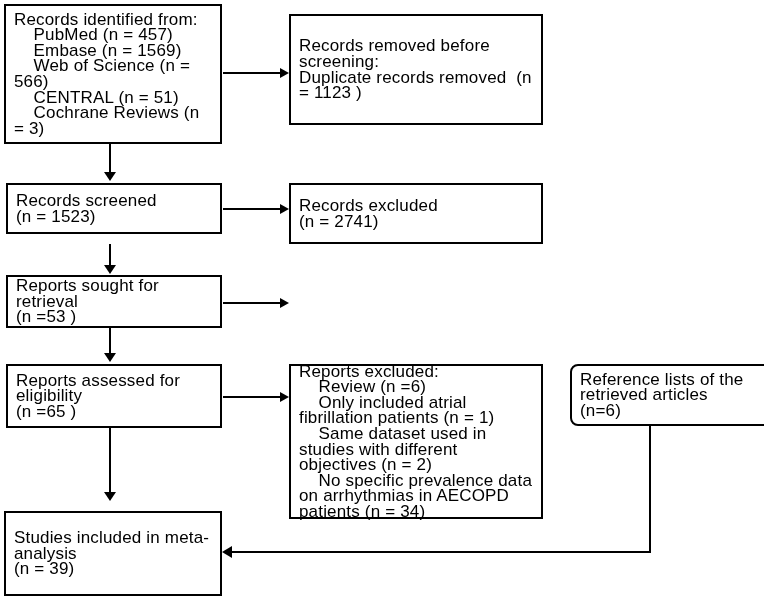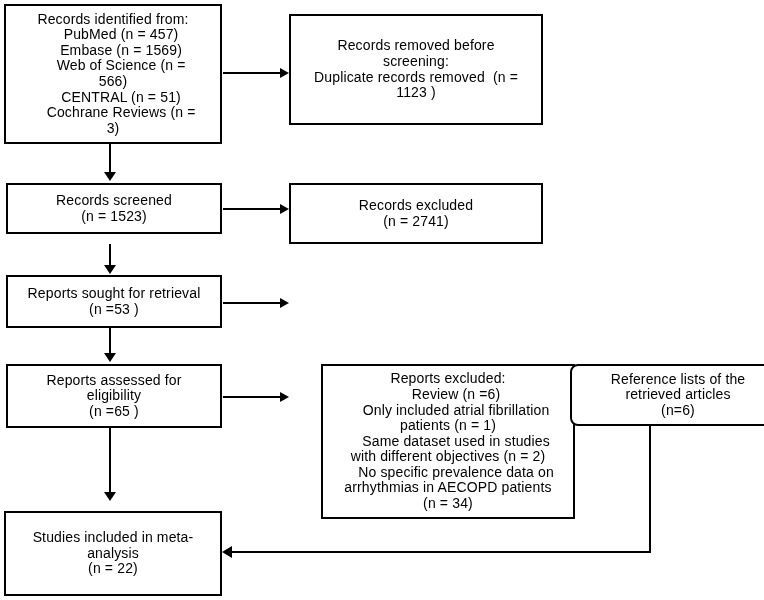--- a/index.html
+++ b/index.html
@@ -26,36 +26,35 @@
   .box {
     position: absolute;
     box-sizing: border-box;
     border: 2px solid #000000;
     background: #ffffff;
     display: flex;
     flex-direction: column;
     justify-content: center;
   }
   .box-text {
-    font-size: 14px;
+    font-size: 17px;
     line-height: 15.6px;
-    padding: 0 19px;
+    padding: 0 8px;
     white-space: pre-wrap;
     letter-spacing: 0.01em;
-    text-align: center;
   }
   
   #box-identified   { left: 4px;   top: 4px;   width: 218px; height: 140px; }
   #box-removed      { left: 289px; top: 14px;  width: 254px; height: 111px; }
   #box-screened     { left: 6px;   top: 183px; width: 216px; height: 51px; }
   #box-excluded-1   { left: 289px; top: 183px; width: 254px; height: 61px; }
   #box-sought       { left: 6px;   top: 275px; width: 216px; height: 53px; }
   #box-notretrieved { left: 289px; top: 275px; width: 254px; height: 61px; }
   #box-eligibility  { left: 6px;   top: 364px; width: 216px; height: 64px; }
-  #box-excluded-2   { left: 289px; top: 364px; width: 254px; height: 155px; margin-left: 32px; }
+  #box-excluded-2   { left: 289px; top: 364px; width: 254px; height: 155px; }
   #box-reference    { left: 570px; top: 364px; width: 216px; height: 62px; border-radius: 8px; }
   #box-included     { left: 4px;   top: 511px; width: 218px; height: 85px; }
   
   #box-excluded-2 .box-text { padding-top: 0; }
 
   
   .conn {
     position: absolute;
     background: #000000;
   }
@@ -131,21 +130,21 @@
     No specific prevalence data on arrhythmias in AECOPD patients (n = 34)</div>
   </div>
 
   <div class="box" id="box-reference">
     <div class="box-text">Reference lists of the retrieved articles
 (n=6)</div>
   </div>
 
   <div class="box" id="box-included">
     <div class="box-text">Studies included in meta-analysis
-(n = 22)</div>
+(n = 39)</div>
   </div>
 
   <div class="conn h-line" style="left:223px; top:72px; width:58px;"></div>
   <div class="arrow-right" style="left:280px; top:67.5px;"></div>
 
   <div class="conn v-line" style="left:109px; top:144px; height:30px;"></div>
   <div class="arrow-down" style="left:104px; top:172px;"></div>
 
   <div class="conn h-line" style="left:223px; top:208px; width:58px;"></div>
   <div class="arrow-right" style="left:280px; top:203.5px;"></div>

